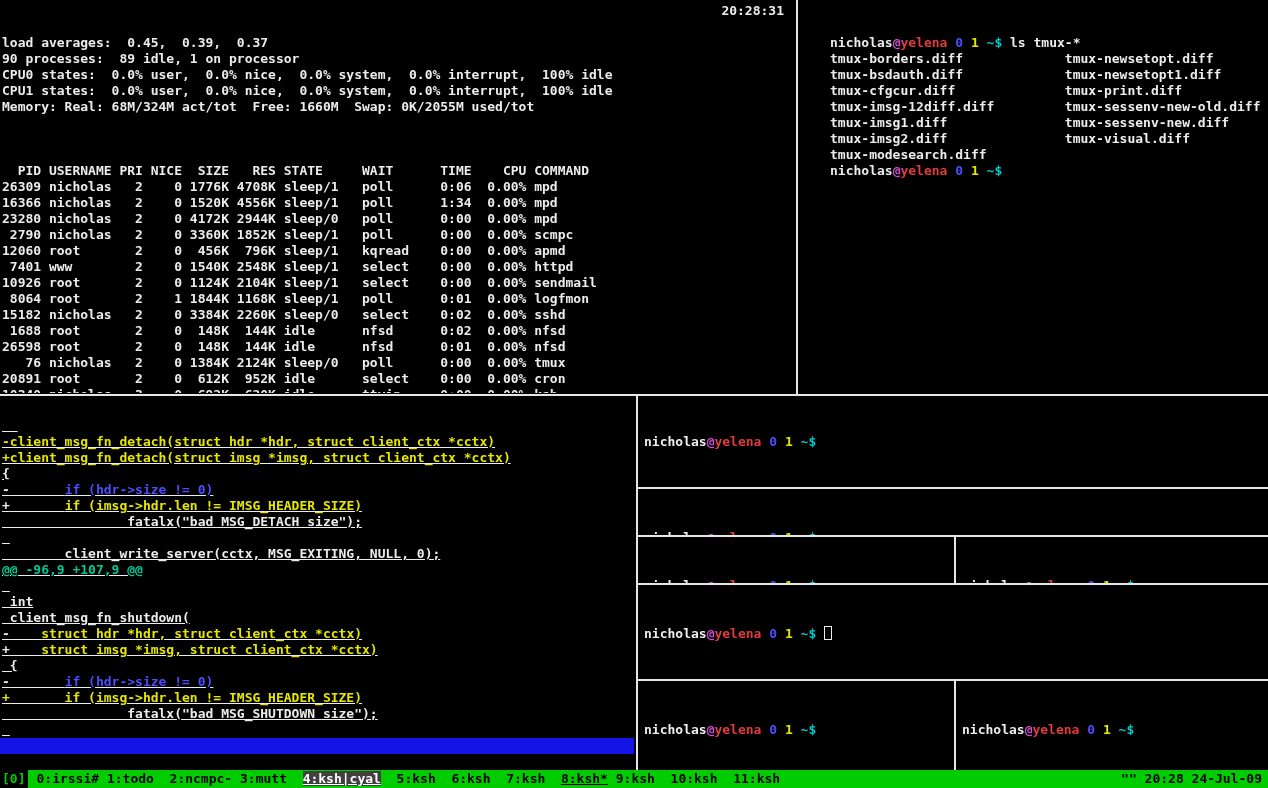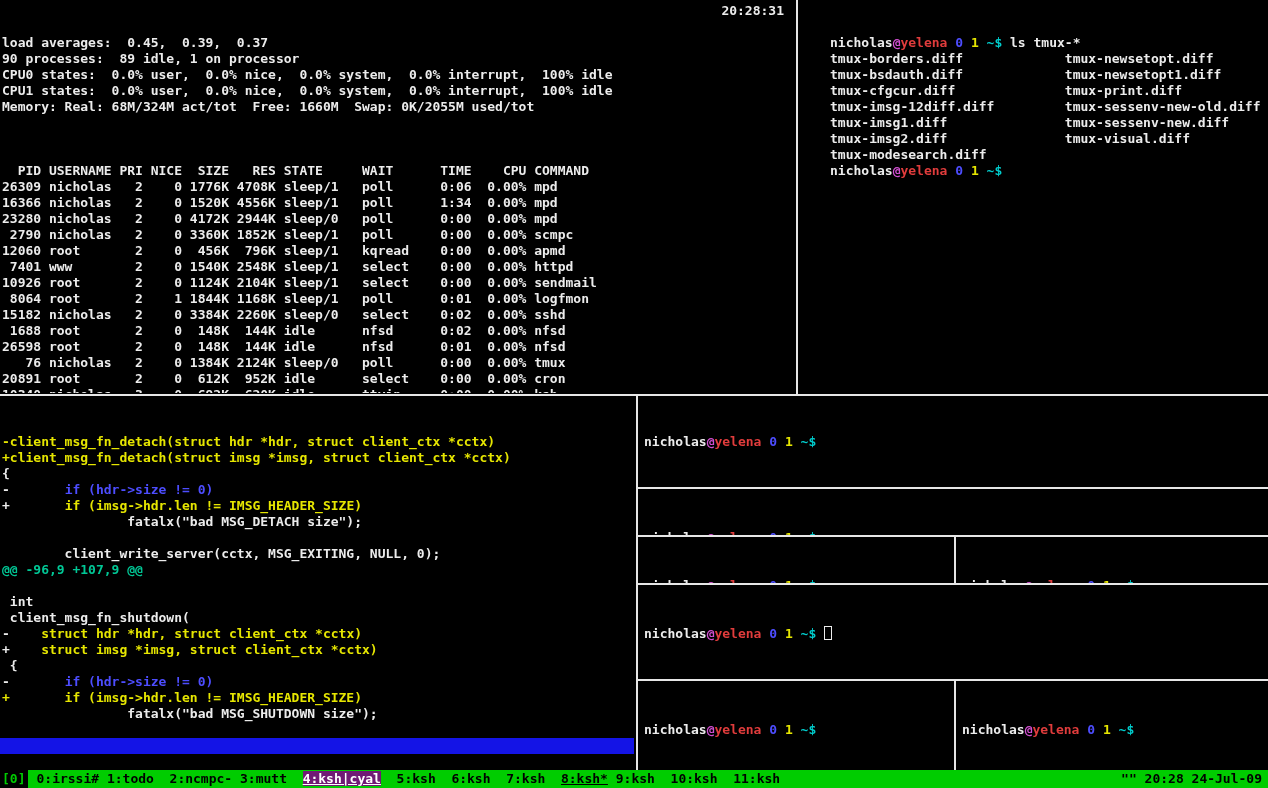--- a/index.html
+++ b/index.html
@@ -23,37 +23,37 @@
     border:1px solid #ececec; vertical-align:-2px;
   }
   .statusbar {
     position:absolute; left:0; top:770px; width:1268px; height:18px;
     background:#00cc00; color:#000; display:flex; align-items:center;
     line-height:18px; overflow:hidden;
   }
   .session { background:#000; color:#00cc00; padding:0 3px 0 2px; }
   .winlist { white-space:pre; margin-left:8px; }
   .status-right { margin-left:auto; white-space:pre; padding-right:6px; }
-  .win.current { background:#701a75; color:#fff; text-decoration:underline;text-align:center; }
+  .win.current { background:#404040; color:#fff; text-decoration:underline;text-align:center; }
   .win.uline { text-decoration:underline;margin-top:12px; }
 </style>
 </head>
 <body>
 
 <div class="pane" style="left:2px; top:3px; width:792px; height:390px;">
   <div><div class="tline"><span>load averages:  0.45,  0.39,  0.37</span></div><div class="tline"><span>90 processes:  89 idle, 1 on processor</span></div><div class="tline"><span>CPU0 states:  0.0% user,  0.0% nice,  0.0% system,  0.0% interrupt,  100% idle</span></div><div class="tline"><span>CPU1 states:  0.0% user,  0.0% nice,  0.0% system,  0.0% interrupt,  100% idle</span></div><div class="tline"><span>Memory: Real: 68M/324M act/tot  Free: 1660M  Swap: 0K/2055M used/tot</span></div><div class="tline">&nbsp;</div></div>
   <div><div class="tline"><span>  PID USERNAME PRI NICE  SIZE   RES STATE     WAIT      TIME    CPU COMMAND </span></div><div class="tline"><span>26309 nicholas   2    0 1776K 4708K sleep/1   poll      0:06  0.00% mpd     </span></div><div class="tline"><span>16366 nicholas   2    0 1520K 4556K sleep/1   poll      1:34  0.00% mpd     </span></div><div class="tline"><span>23280 nicholas   2    0 4172K 2944K sleep/0   poll      0:00  0.00% mpd     </span></div><div class="tline"><span> 2790 nicholas   2    0 3360K 1852K sleep/1   poll      0:00  0.00% scmpc   </span></div><div class="tline"><span>12060 root       2    0  456K  796K sleep/1   kqread    0:00  0.00% apmd    </span></div><div class="tline"><span> 7401 www        2    0 1540K 2548K sleep/1   select    0:00  0.00% httpd   </span></div><div class="tline"><span>10926 root       2    0 1124K 2104K sleep/1   select    0:00  0.00% sendmail</span></div><div class="tline"><span> 8064 root       2    1 1844K 1168K sleep/1   poll      0:01  0.00% logfmon </span></div><div class="tline"><span>15182 nicholas   2    0 3384K 2260K sleep/0   select    0:02  0.00% sshd    </span></div><div class="tline"><span> 1688 root       2    0  148K  144K idle      nfsd      0:02  0.00% nfsd    </span></div><div class="tline"><span>26598 root       2    0  148K  144K idle      nfsd      0:01  0.00% nfsd    </span></div><div class="tline"><span>   76 nicholas   2    0 1384K 2124K sleep/0   poll      0:00  0.00% tmux    </span></div><div class="tline"><span>20891 root       2    0  612K  952K idle      select    0:00  0.00% cron    </span></div><div class="tline"><span>10340 nicholas   3    0  692K  620K idle      ttyin     0:00  0.00% ksh     </span></div></div>
   <span class="clock">20:28:31</span>
 </div>
 
 <div class="pane" style="left:830px; top:3px; width:464px; height:390px;">
   <div><div class="tline"><span>nicholas</span><span style="color: rgb(210, 79, 210);">@</span><span style="color: rgb(224, 60, 60);">yelena</span><span> </span><span style="color: rgb(77, 77, 255);">0</span><span> </span><span style="color: rgb(230, 230, 0);">1</span><span> </span><span style="color: rgb(0, 205, 205);">~$</span><span> ls tmux-*</span></div><div class="tline"><span>tmux-borders.diff             tmux-newsetopt.diff</span></div><div class="tline"><span>tmux-bsdauth.diff             tmux-newsetopt1.diff</span></div><div class="tline"><span>tmux-cfgcur.diff              tmux-print.diff</span></div><div class="tline"><span>tmux-imsg-12diff.diff         tmux-sessenv-new-old.diff</span></div><div class="tline"><span>tmux-imsg1.diff               tmux-sessenv-new.diff</span></div><div class="tline"><span>tmux-imsg2.diff               tmux-visual.diff</span></div><div class="tline"><span>tmux-modesearch.diff</span></div><div class="tline"><span>nicholas</span><span style="color: rgb(210, 79, 210);">@</span><span style="color: rgb(224, 60, 60);">yelena</span><span> </span><span style="color: rgb(77, 77, 255);">0</span><span> </span><span style="color: rgb(230, 230, 0);">1</span><span> </span><span style="color: rgb(0, 205, 205);">~$</span></div></div>
 </div>
 
-<div class="pane" style="left:2px; top:402px; width:632px; height:336px;">
+<div class="pane" style="left:2px; top:402px; width:632px; height:336px;text-decoration:underline;">
   <div><div class="tline"><span style="color: rgb(230, 230, 0);">-client_msg_fn_detach(struct hdr *hdr, struct client_ctx *cctx)</span></div><div class="tline"><span style="color: rgb(230, 230, 0);">+client_msg_fn_detach(struct imsg *imsg, struct client_ctx *cctx)</span></div><div class="tline"><span>{</span></div><div class="tline"><span>-</span><span>       </span><span style="color: rgb(77, 77, 255);">if (hdr-&gt;size != 0)</span></div><div class="tline"><span>+</span><span>       </span><span style="color: rgb(230, 230, 0);">if (imsg-&gt;hdr.len != IMSG_HEADER_SIZE)</span></div><div class="tline"><span>                fatalx("bad MSG_DETACH size");</span></div><div class="tline">&nbsp;</div><div class="tline"><span>        client_write_server(cctx, MSG_EXITING, NULL, 0);</span></div><div class="tline"><span style="color: rgb(0, 200, 150);">@@ -96,9 +107,9 @@</span></div><div class="tline">&nbsp;</div><div class="tline"><span> int</span></div><div class="tline"><span> client_msg_fn_shutdown(</span></div><div class="tline"><span>-</span><span>    </span><span style="color: rgb(230, 230, 0);">struct hdr *hdr, struct client_ctx *cctx)</span></div><div class="tline"><span>+</span><span>    </span><span style="color: rgb(230, 230, 0);">struct imsg *imsg, struct client_ctx *cctx)</span></div><div class="tline"><span> {</span></div><div class="tline"><span>-</span><span>       </span><span style="color: rgb(77, 77, 255);">if (hdr-&gt;size != 0)</span></div><div class="tline"><span style="color: rgb(230, 230, 0);">+       if (imsg-&gt;hdr.len != IMSG_HEADER_SIZE)</span></div><div class="tline"><span>                fatalx("bad MSG_SHUTDOWN size");</span></div><div class="tline">&nbsp;</div></div>
 </div>
 <div class="modeline">
   
 </div>
 
 <div class="pane" style="left:640px; top:398px; width:626px; height:89px; padding:4px 0 0 4px;">
   <div><div class="tline"><span>nicholas</span><span style="color: rgb(210, 79, 210);">@</span><span style="color: rgb(224, 60, 60);">yelena</span><span> </span><span style="color: rgb(77, 77, 255);">0</span><span> </span><span style="color: rgb(230, 230, 0);">1</span><span> </span><span style="color: rgb(0, 205, 205);">~$</span></div></div>
 </div>
 <div class="pane" style="left:640px; top:492px; width:626px; height:43px; padding:6px 0 0 4px;">

